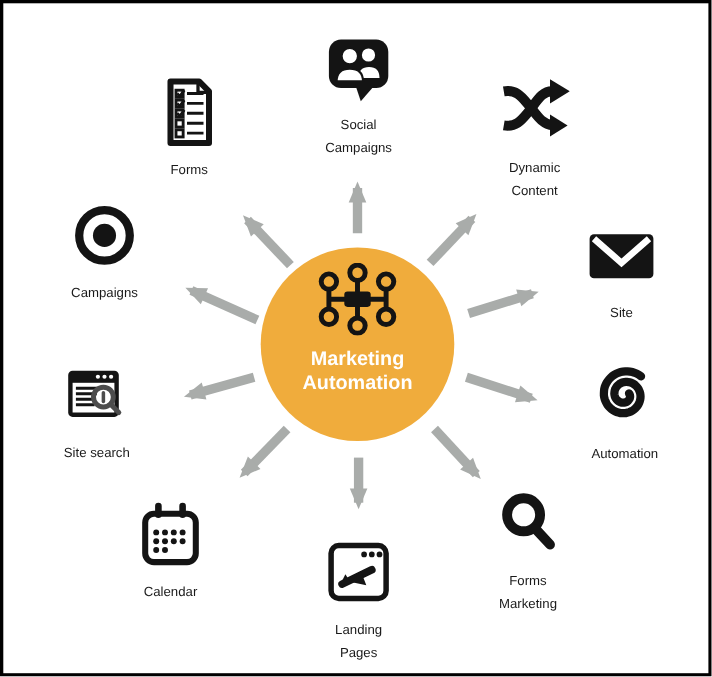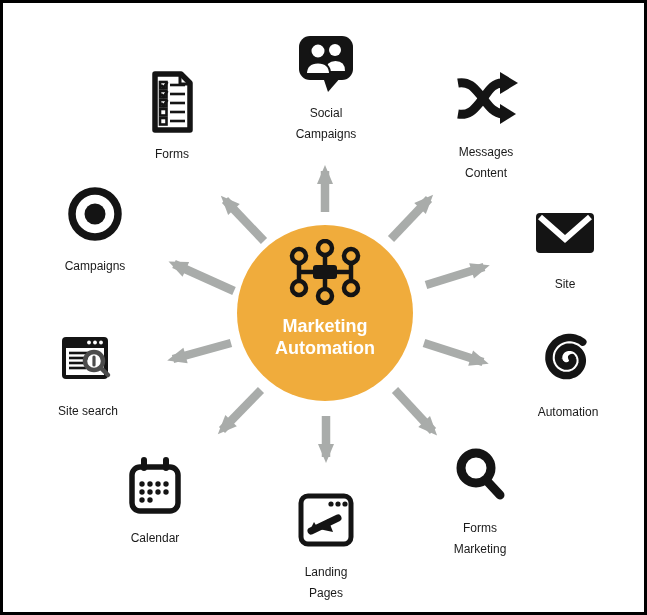--- a/index.html
+++ b/index.html
@@ -105,21 +105,21 @@
   <div class="item" id="it-dynamic-content">
     <span class="icon">
       <svg viewBox="0 0 64 64">
         <path class="ink-s" stroke-width="9" d="M4,15 C16,13 21,21 27,28 C33,35 38,45 49,46"></path>
         <path class="ink-s" stroke-width="9" d="M4,46 C16,48 21,40 27,33 C33,26 38,14 49,15"></path>
         <polygon class="ink" points="46,4 64,15 46,26"></polygon>
         <polygon class="ink" points="46,36 62,46 46,56"></polygon>
       </svg>
     </span>
     <div class="label">
-      <span>Messages</span>
+      <span>Dynamic</span>
       <span>Content</span>
     </div>
   </div>
 
   <div class="item" id="it-mail">
     <span class="icon">
       <svg viewBox="0 0 64 64">
         <rect class="ink" x="3" y="13" width="58" height="40" rx="4"></rect>
         <polyline class="wht-s" stroke-width="6" points="7,17 32,39 57,17"></polyline>
       </svg>

